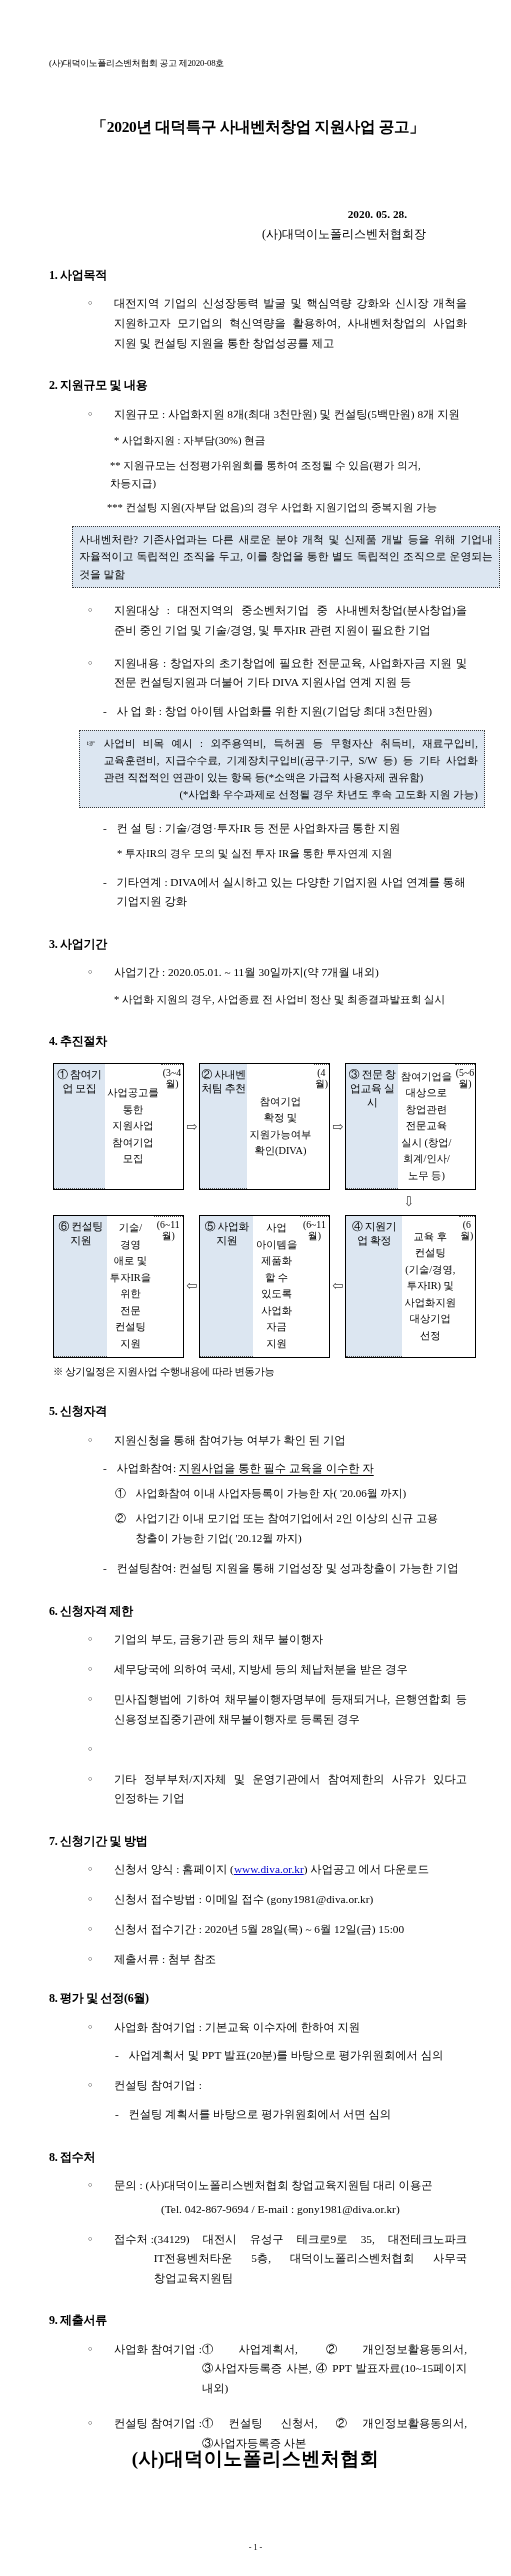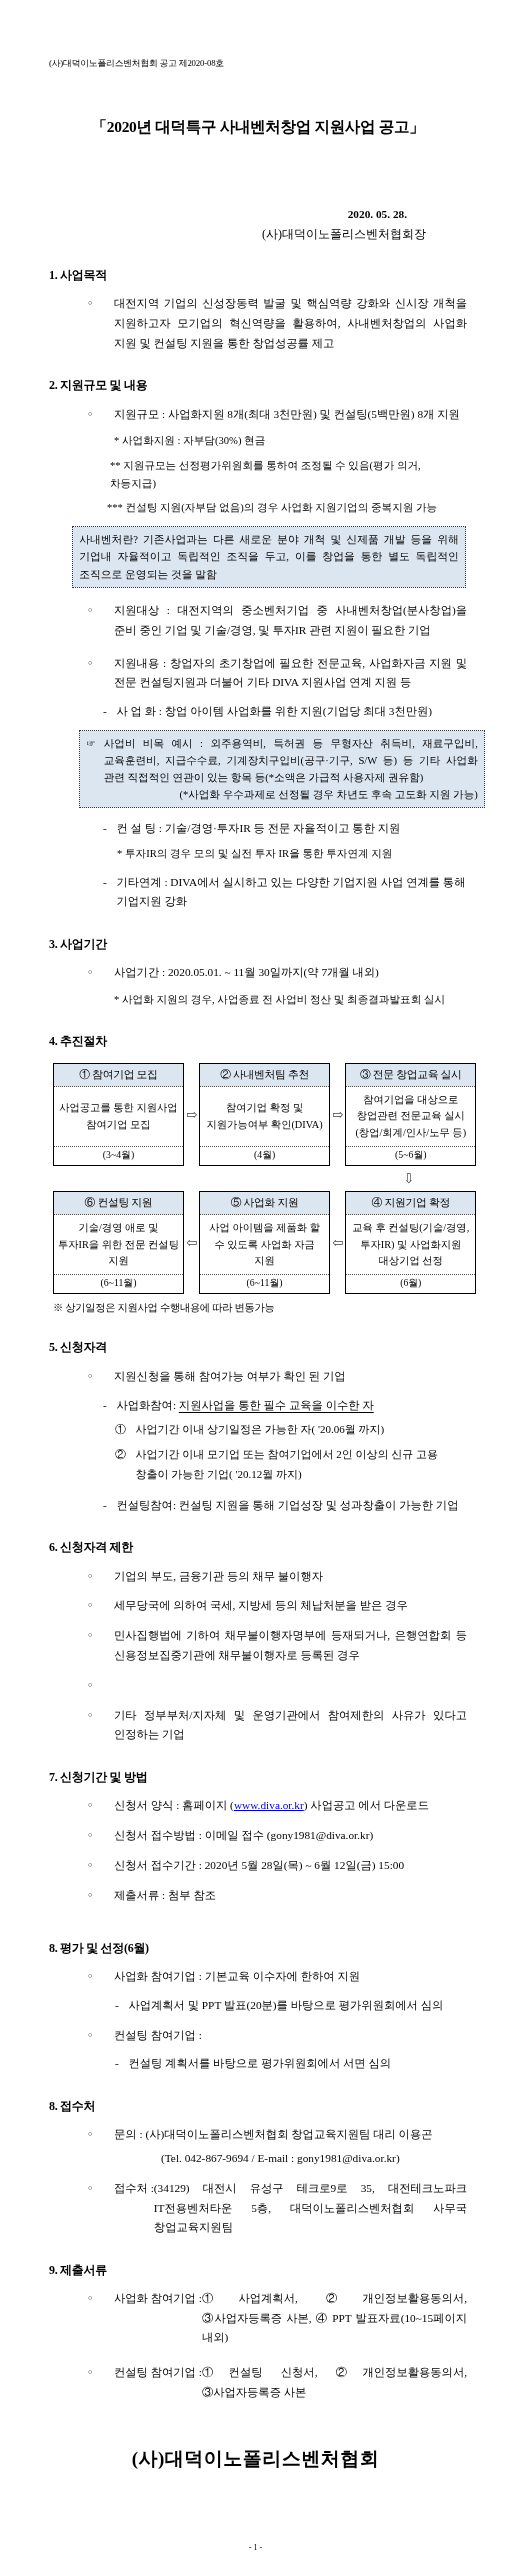--- a/index.html
+++ b/index.html
@@ -11,61 +11,61 @@
     overflow:hidden;
   }
   .content { padding:58px 44px 0 49px; }
   .doc-no { font-size:8.8px; letter-spacing:-0.2px; }
   .title { margin-top:47px; text-align:center; font-size:15.5px; font-weight:bold; letter-spacing:-0.3px; }
   .intro { margin-top:24px; font-size:11.6px; line-height:20px; text-align:justify; text-indent:17.5px; word-break:keep-all; }
   .date-line { margin-top:70px; text-align:right; padding-right:60px; font-size:11.3px;font-weight:bold; }
   .sign-line { margin-top:6.2px; text-align:right; padding-right:41px; font-size:12px; }
 
   .sec { margin-top:24px; }
-  .sec-tight { margin-top:34px; }
+  .sec-tight { margin-top:21px; }
   .sec-h { font-size:12px; font-weight:bold; letter-spacing:-0.3px; }
 
   .b { display:flex; margin-top:10.3px; padding-left:39px; font-size:11.3px; line-height:19.6px; }
   .b .mk { flex:none; width:26px; font-size:7.2px; line-height:19.6px; }
   .b .tx { flex:1; text-align:justify; word-break:keep-all; }
   .b .tx.nj { text-align:left; }
   .lbl-row { display:flex; }
   .lbl { flex:none; white-space:nowrap; }
   .rest { flex:1; text-align:justify; word-break:keep-all; }
 
   .note { margin-top:6.2px; padding-left:65px; font-size:10.6px; line-height:18px; word-break:keep-all; }
   .dash { display:flex; margin-top:9.3px; padding-left:54px; font-size:11.3px; line-height:19.6px; }
   .dash .mk { flex:none; width:13.4px; }
   .dash .tx { flex:1; word-break:keep-all; }
   .ditem { display:flex; margin-top:5.2px; padding-left:66px; font-size:11px; line-height:19.6px; }
   .ditem .mk { flex:none; width:20.6px; }
   .ditem .tx { flex:1; word-break:keep-all; }
 
   .callout {
-    margin-top:9.3px; margin-left:23px; width:394px;
+    margin-top:9.3px; margin-left:23px; width:428px;
     background:#dce6f1; border:1px dotted #3b3b3b;
     padding:3.6px 6.2px; font-size:10.8px; line-height:17.5px;
     text-align:justify; word-break:keep-all;
   }
   .callout2 {
     margin-top:8.2px; margin-left:30px; width:406px;
     background:#dce6f1; border:1px dotted #3b3b3b;
     padding:4.1px 6.2px; font-size:10.6px; line-height:17px;
     display:flex;
   }
   .callout2 .mk { flex:none; width:17.5px; font-size:9.8px; }
   .callout2 .body { flex:1; text-align:justify; word-break:keep-all; }
   .callout2 .l2 { text-align:right;font-family:Liberation Serif, serif; }
 
   .ul { text-decoration:underline; text-underline-offset:2.6px; }
   .lnk { color:#0000cd; text-decoration:underline; cursor:pointer; }
 
   .flow { margin-top:13.4px; margin-left:4.1px; width:423px; font-size:10.3px; }
   .flow-row { display:flex; align-items:stretch; }
-  .fbox { width:131px; border:1px solid #000; display:flex; flex-direction:column; background:#fff; }
+  .fbox { width:131px; border:1px solid #000; display:flex; flex-direction:row; background:#fff; }
   .fbox-head { background:#dce6f1; border-bottom:1px dotted #555; text-align:center; padding:4.1px 1px; font-size:10.8px; letter-spacing:-0.3px; }
   .fbox-body { flex:1; display:flex; align-items:center; justify-content:center; text-align:center; padding:4.6px 2.6px; font-size:10.3px; line-height:16.5px; word-break:keep-all; }
   .fbox-month { border-top:1px dotted #555; text-align:center; padding:2.1px 1px 3.1px; font-size:9.8px; }
   .farrow { width:15.5px; display:flex; align-items:center; justify-content:center; font-size:13.4px; color:#444; }
   .flow-downrow { height:25px; display:flex; align-items:center; }
   .flow-downrow span { margin-left:350px; font-size:13.4px; color:#444; }
   .flow-note { margin-top:7.2px; margin-left:4.1px; font-size:10.3px; letter-spacing:-0.3px; }
 
   .footer-org {
     position:absolute; top:2446px; left:0; width:100%;
@@ -122,21 +122,21 @@
       </div>
       <div class="callout2">
         <span class="mk">☞</span>
         <div class="body">
           <span>사업비 비목 예시 : 외주용역비, 특허권 등 무형자산 취득비, 재료구입비, 교육훈련비, 지급수수료, 기계장치구입비(공구·기구, S/W 등) 등 기타 사업화 관련 직접적인 연관이 있는 항목 등(*소액은 가급적 사용자제 권유함)</span>
           <div class="l2">(*사업화 우수과제로 선정될 경우 차년도 후속 고도화 지원 가능)</div>
         </div>
       </div>
       <div class="dash" style="margin-top:11.3px;">
         <span class="mk">-</span>
-        <span class="tx">컨 설 팅 : 기술/경영·투자IR 등 전문 자율적이고 통한 지원</span>
+        <span class="tx">컨 설 팅 : 기술/경영·투자IR 등 전문 사업화자금 통한 지원</span>
       </div>
       <div class="note" style="padding-left:68px;">* 투자IR의 경우 모의 및 실전 투자 IR을 통한 투자연계 지원</div>
       <div class="dash">
         <span class="mk">-</span>
         <span class="tx">기타연계 : DIVA에서 실시하고 있는 다양한 기업지원 사업 연계를 통해 기업지원 강화</span>
       </div>
     </div>
 
     <div class="sec">
       <div class="sec-h">3. 사업기간</div>
@@ -202,21 +202,21 @@
         <span class="tx nj">지원신청을 통해 참여가능 여부가 확인 된 기업</span>
       </div>
       <div class="dash">
         <span class="mk">-</span>
         <span class="tx">
           <span>사업화참여: </span><span class="ul">지원사업을 통한 필수 교육을 이수한 자</span>
         </span>
       </div>
       <div class="ditem">
         <span class="mk">①</span>
-        <span class="tx">사업기간 이내 상기일정은 가능한 자( '20.06월 까지)</span>
+        <span class="tx">사업화참여 이내 사업자등록이 가능한 자( '20.06월 까지)</span>
       </div>
       <div class="ditem">
         <span class="mk">②</span>
         <span class="tx">사업기간 이내 모기업 또는 참여기업에서 2인 이상의 신규 고용 창출이 가능한 기업( '20.12월 까지)</span>
       </div>
       <div class="dash" style="margin-top:11.3px;">
         <span class="mk">-</span>
         <span class="tx">컨설팅참여: 컨설팅 지원을 통해 기업성장 및 성과창출이 가능한 기업</span>
       </div>
     </div>

